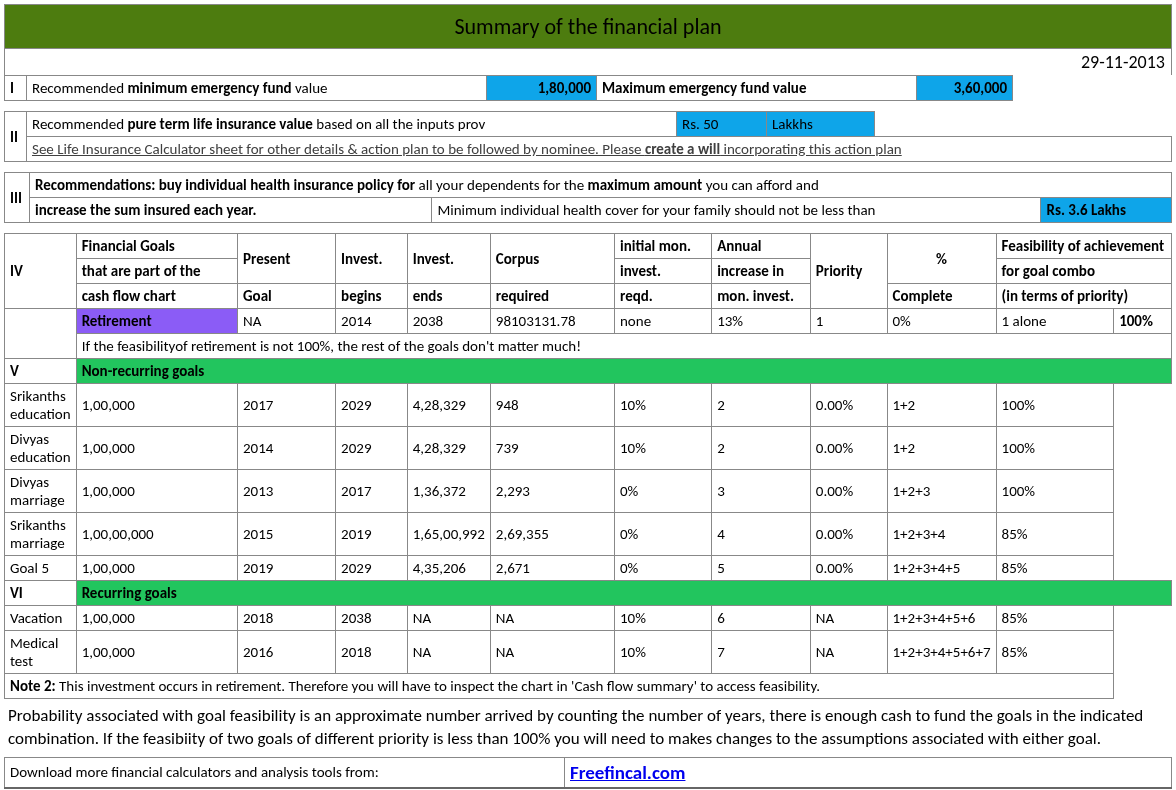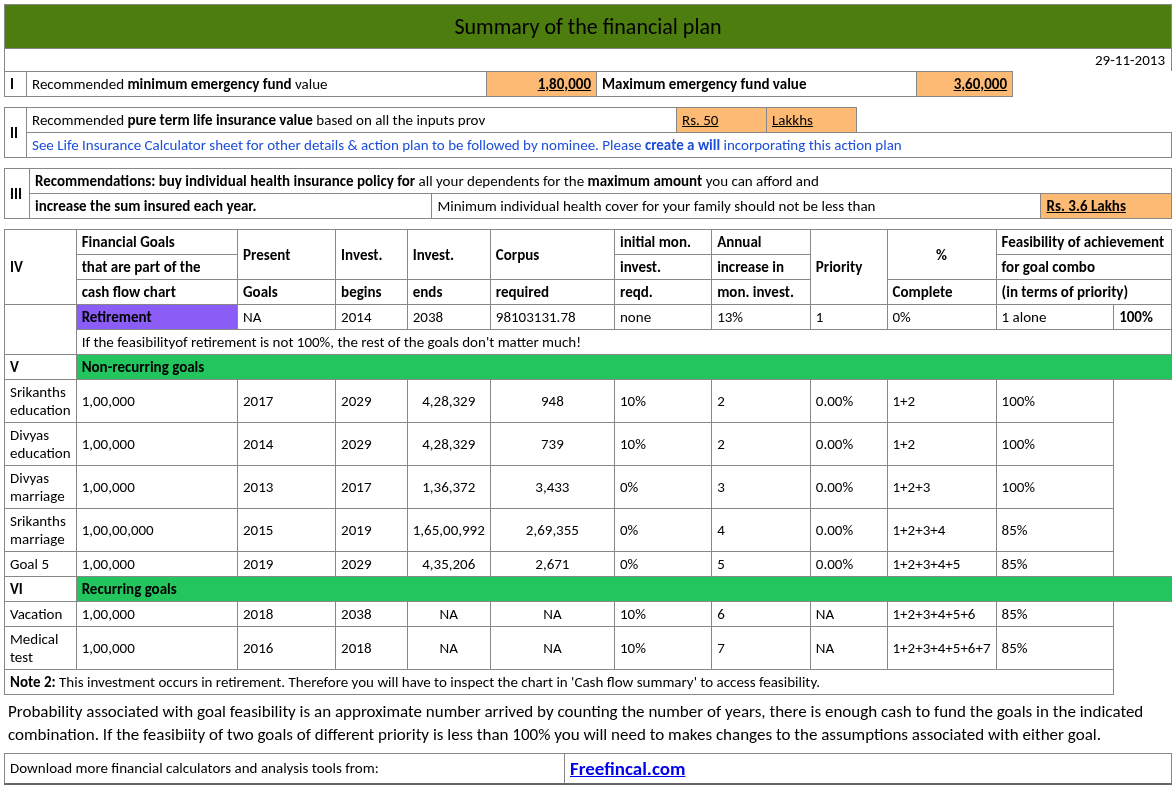--- a/index.html
+++ b/index.html
@@ -14,21 +14,21 @@
   }
   .title-bar {
     background: #4d7c0f;
     text-align: center;
     font-size: 22px;
     padding: 8px 0;
     border: 1px solid #888;
   }
   .date-row {
     text-align: right;
-    font-size: 15px;
+    font-size: 18px;
     padding: 2px 6px 2px 0;
     border-left: 1px solid #888;
     border-right: 1px solid #888;
   }
   table.grid {
     border-collapse: collapse;
     width: 100%;
   }
   table.grid td {
     border: 1px solid #888;
@@ -36,26 +36,26 @@
     font-size: 15px;
     vertical-align: middle;
     height: 24px;
   }
   td.roman {
     width: 22px;
     font-weight: bold;
     text-align: left;
     background: #fff;
   }
-  td.hl { background: #fdba74; text-decoration: underline; }
+  td.hl { background: #0ea5e9; }
   td.hl-light { background: #8b5cf6; }
   td.num { text-align: right; font-weight: bold; }
-  td.numplain { text-align: center; }
+  td.numplain { text-align: left; }
   td.center { text-align:center; }
-  .blue-link { color: #1d4ed8; }
+  .blue-link { color: #404040; text-decoration: underline; }
   .spacer { height: 10px; }
   .headrow td { font-weight: bold; background:#fff;}
   .subhead { background:#22c55e; font-weight:bold; }
   .gray-row { background:#d9d9d9; }
   .para {
     font-size: 17px;
     padding: 6px 4px;
     line-height: 1.35;
   }
   .footer {
@@ -91,21 +91,21 @@
 <div class="spacer"></div>
 
 <table class="grid">
 <tbody>
       <tr>
   <td class="roman" rowspan="2">II</td>
   <td style="width:650px">
     <span>Recommended </span><b>pure term life insurance value</b><span> based on all the inputs prov</span>
   </td>
   <td class="hl" style="width:90px">Rs. 50</td>
-  <td class="hl" style="width:90px">Lakkhs</td>
+  <td class="hl" style="width:108px">Lakkhs</td>
   <td style="border:none"></td>
 </tr>
 <tr>
   <td colspan="4">
     <span class="blue-link"><span>See Life Insurance Calculator sheet for other details &amp; action plan to be followed by nominee. Please </span><b>create a will</b><span> incorporating this action plan</span></span>
   </td>
 </tr>
 </tbody>
   </table>
 
@@ -159,21 +159,21 @@
   <td colspan="2">Feasibility of achievement</td>
 </tr>
 <tr class="headrow">
   <td>that are part of the</td>
   <td>invest.</td>
   <td>increase in</td>
   <td colspan="2">for goal combo</td>
 </tr>
 <tr class="headrow">
   <td>cash flow chart</td>
-  <td>Goals</td>
+  <td>Goal</td>
   <td>begins</td>
   <td>ends</td>
   <td>required</td>
   <td>reqd.</td>
   <td>mon. invest.</td>
   <td>Complete</td>
   <td colspan="2">(in terms of priority)</td>
 </tr>
 <tr>
   <td style="border-top:none;border-bottom:none"></td>
@@ -224,21 +224,21 @@
         <td>0.00%</td>
         <td>1+2</td>
         <td>100%</td>
       </tr>
       <tr>
         <td>Divyas marriage</td>
         <td>1,00,000</td>
         <td>2013</td>
         <td>2017</td>
         <td class="numplain">1,36,372</td>
-        <td class="numplain">3,433</td>
+        <td class="numplain">2,293</td>
         <td>0%</td>
         <td>3</td>
         <td>0.00%</td>
         <td>1+2+3</td>
         <td>100%</td>
       </tr>
       <tr>
         <td>Srikanths marriage</td>
         <td>1,00,00,000</td>
         <td>2015</td>

